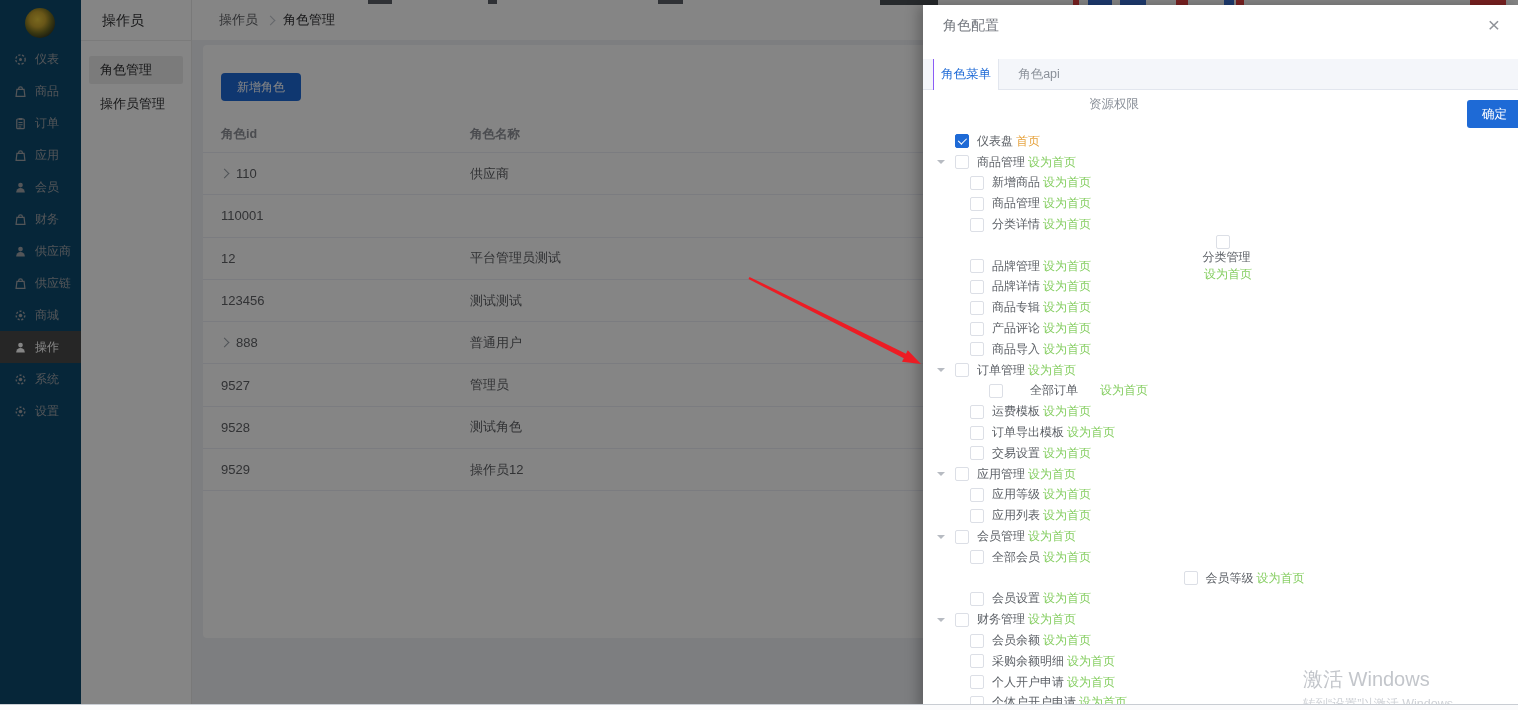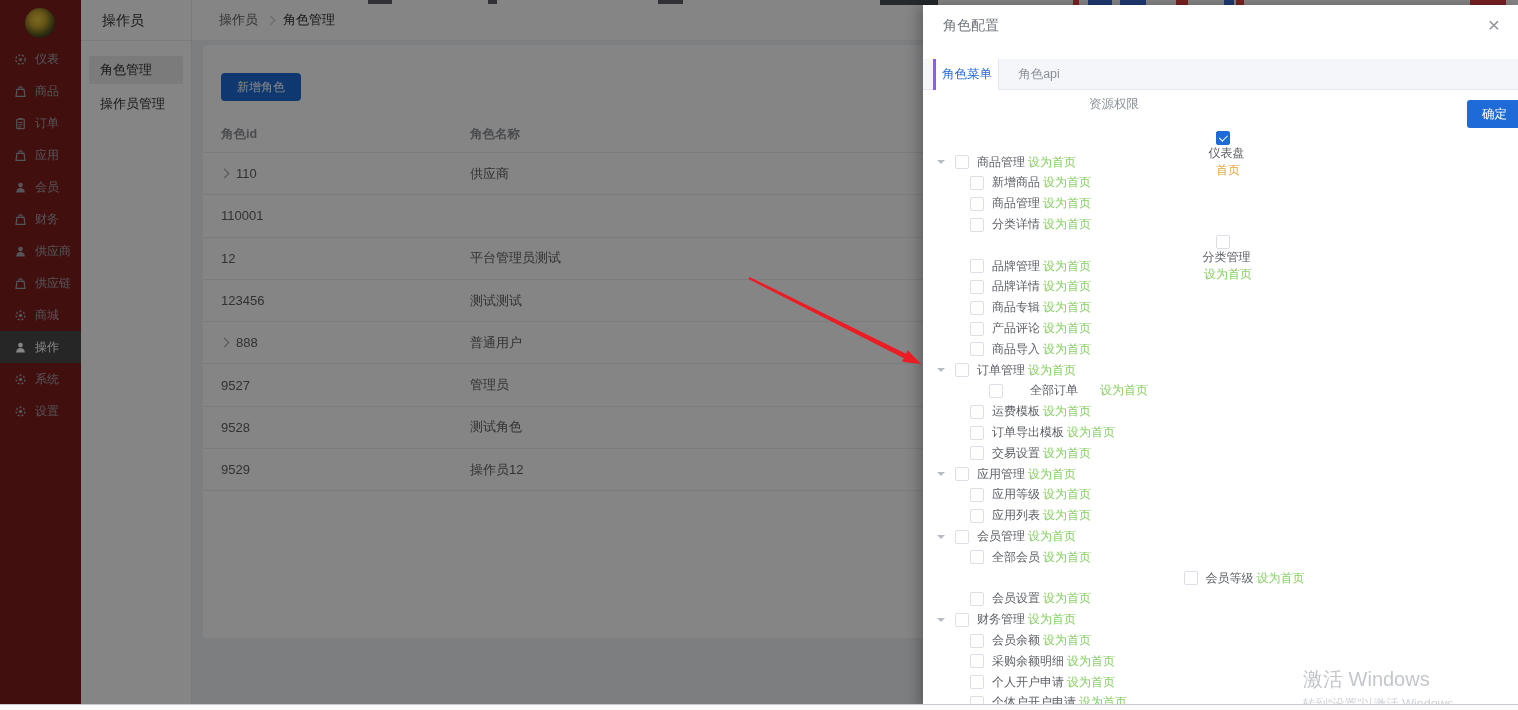--- a/index.html
+++ b/index.html
@@ -1,20 +1,20 @@
 <!DOCTYPE html>
 <html><head>
 <meta charset="utf-8">
 <style>
   html,body{margin:0;padding:0;}
   body{width:1518px;height:710px;overflow:hidden;font-family:"Liberation Sans","DejaVu Sans",sans-serif;background:#f0f2f5;position:relative;}
   .stage{position:absolute;inset:0;width:1518px;height:710px;overflow:hidden;}
 
   
-  .sidebar{position:absolute;left:0;top:0;width:81px;height:704px;background:#7f1d1d;z-index:10;}
+  .sidebar{position:absolute;left:0;top:0;width:81px;height:704px;background:#0c4a6e;z-index:10;}
   .avatar{position:absolute;left:25px;top:8px;width:30px;height:30px;border-radius:50%;
     background:radial-gradient(circle at 42% 38%, #e9c93c 0%, #c9a52e 30%, #6f6b22 55%, #2f3320 80%);}
   .nav{position:absolute;top:43px;left:0;right:0;}
   .nav-item{height:32px;display:flex;align-items:center;padding-left:13px;gap:7px;color:#a0a3a9;font-size:12px;cursor:pointer;}
   .nav-item .nav-icon{display:flex;align-items:center;}
   .nav-item.active{background:#4a4a4a;color:#fff;}
   .submenu{position:absolute;left:81px;top:0;width:111px;height:704px;background:#fff;z-index:10;border-right:1px solid #e8e8e8;box-sizing:border-box;}
   .submenu-head{height:40px;line-height:40px;padding-left:21px;font-size:14px;color:#303133;border-bottom:1px solid #ececec;}
   .submenu-list{padding:15px 8px 0 8px;}
   .submenu-item{height:28px;line-height:28px;padding-left:11px;font-size:13px;color:#303133;border-radius:2px;margin-bottom:6px;cursor:pointer;}
@@ -42,21 +42,21 @@
 
   
   .drawer{position:absolute;left:923px;top:5px;width:595px;height:705px;background:#fff;z-index:100;box-shadow:-5px 0 12px rgba(0,0,0,.25);}
   .drawer-title{position:absolute;left:20px;top:12px;font-size:14px;color:#72767d;}
   .drawer-close{position:absolute;right:14px;top:6px;font-size:21px;color:#909399;cursor:pointer;line-height:28px;padding:0 4px;}
   .tabbar{position:absolute;left:0;top:54px;right:0;height:30px;background:#f4f6fa;border-bottom:1px solid #e2e6ee;}
   .tab{position:absolute;top:0;height:30px;line-height:30px;text-align:center;font-size:12.5px;color:#8a9099;cursor:pointer;}
   .tab-0{left:10px;width:66px;}
   .tab-1{left:86px;width:60px;}
   .tab-2{left:156px;width:70px;margin-top:30px;}
-  .tab.active{background:#fff;color:#1e6ad6;border-left:3px solid #8b5cf6;border-right:1px solid #e2e6ee;box-sizing:border-box;height:31px;}
+  .tab.active{background:#fff;color:#1e6ad6;border-left:1px solid #8b5cf6;border-right:1px solid #e2e6ee;box-sizing:border-box;height:31px;}
   .btn-confirm{position:absolute;top:95px;right:-4px;height:28px;padding:0 15px;background:#1e6ad6;color:#fff;font-size:12.5px;border:none;border-radius:3px;cursor:pointer;}
   .tree{position:absolute;left:0;top:126px;right:0;bottom:0;overflow:hidden;}
   .tree-row{height:20.8px;display:flex;align-items:center;font-size:12px;cursor:pointer;}
   .caret{width:20px;display:flex;justify-content:flex-start;align-items:center;}
   .caret:not(.empty)::before{content:'';width:0;height:0;border:4.5px solid transparent;border-top-color:#b7bbc2;margin-top:4px;margin-left:2px;}
   .cb{position:relative;width:14px;height:14px;border:1px solid #dcdfe6;border-radius:2px;background:#fff;box-sizing:border-box;margin-right:8px;flex:none;}
   .cb.checked{background:#1e6ad6;border-color:#1e6ad6;}
   .cb.checked::after{content:'';position:absolute;left:4px;top:1px;width:3.5px;height:7px;border-right:1.6px solid #fff;border-bottom:1.6px solid #fff;transform:rotate(45deg);}
   .tlabel{color:#5c6066;}
   .badge{margin-left:3px;}
@@ -286,21 +286,21 @@
   <aside class="drawer">
     <div class="drawer-title">角色配置</div>
     <div class="drawer-close">×</div>
     <div class="tabbar" id="tabbar">
         <div class="tab tab-0 active">角色菜单</div>
         <div class="tab tab-1">角色api</div>
         <div class="tab tab-2">资源权限</div>
       </div>
     <button class="btn-confirm">确定</button>
     <div class="tree" id="tree">
-        <div class="tree-row" style="padding-left: 12px; flex-direction: column;">
+        <div class="tree-row" style="padding-left: 12px;">
           <span class="caret empty"></span>
           <span class="cb checked"></span>
           <span class="tlabel">仪表盘</span>
           <span class="badge orange">首页</span>
         </div>
         <div class="tree-row" style="padding-left: 12px;">
           <span class="caret"></span>
           <span class="cb"></span>
           <span class="tlabel">商品管理</span>
           <span class="badge green">设为首页</span>

